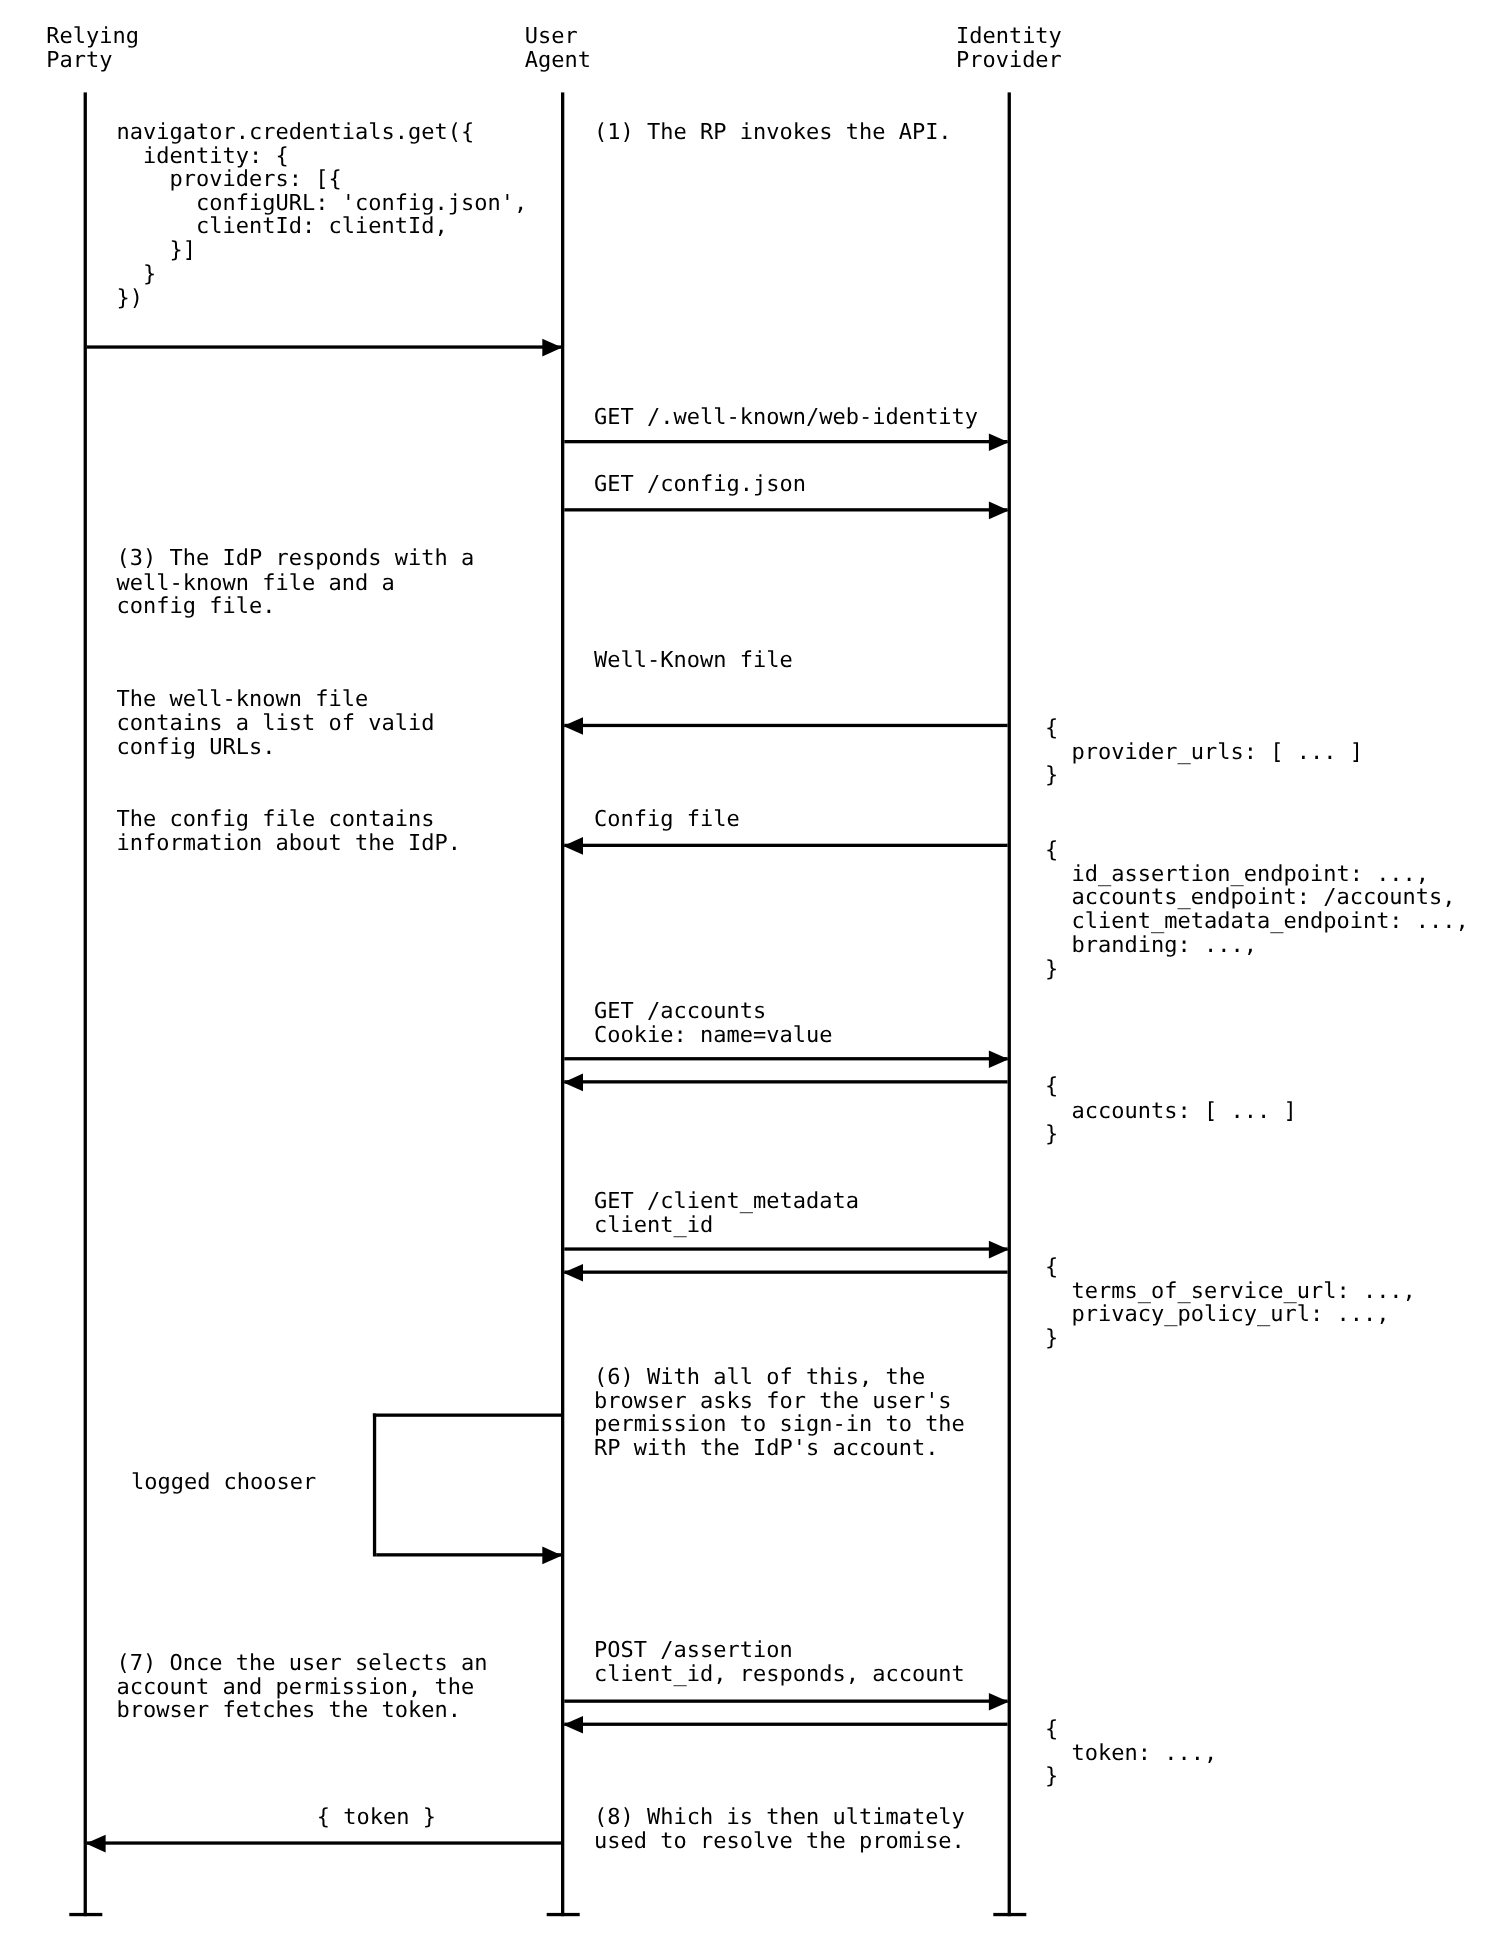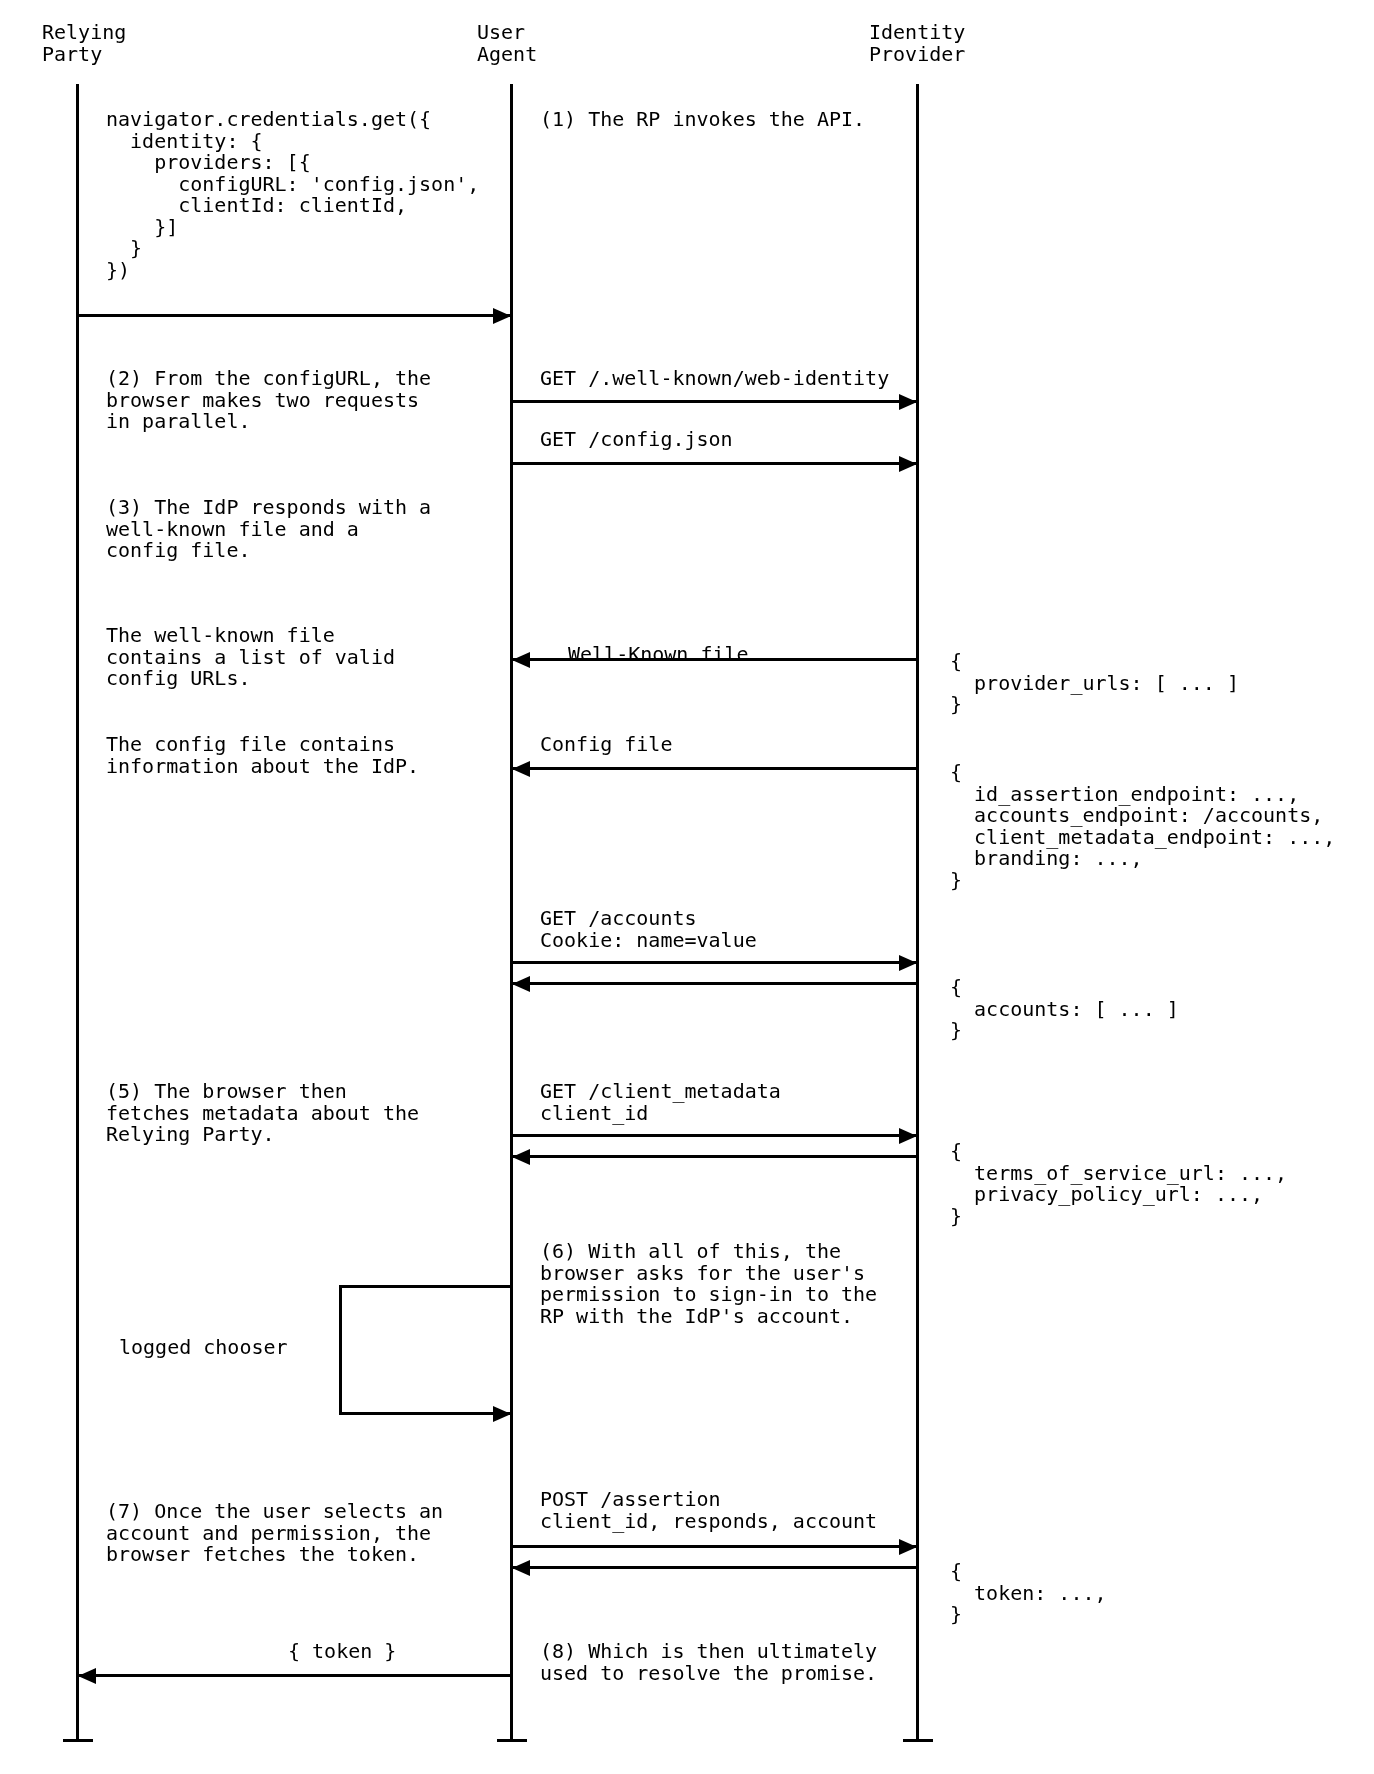--- a/index.html
+++ b/index.html
@@ -65,40 +65,37 @@
       configURL: 'config.json',
       clientId: clientId,
     }]
   }
 })</div>
   <div class="txt" style="left:540px; top:109px;">(1) The RP invokes the API.</div>
   <div class="shaft" style="left:79px; top:314px; width:431px;">
     <span class="head-r"></span>
   </div>
 
-  <div class="txt" style="left:106px; top:368px;">(2) From the configURL, the
-browser makes two requests
-in parallel.</div>
   <div class="txt" style="left:540px; top:368px;">GET /.well-known/web-identity</div>
   <div class="shaft" style="left:513px; top:400px; width:403px;">
     <span class="head-r"></span>
   </div>
   <div class="txt" style="left:540px; top:429px;">GET /config.json</div>
   <div class="shaft" style="left:513px; top:462px; width:403px;">
     <span class="head-r"></span>
   </div>
 
   <div class="txt" style="left:106px; top:497px;">(3) The IdP responds with a
 well-known file and a
 config file.</div>
 
   <div class="txt" style="left:106px; top:625px;">The well-known file
 contains a list of valid
 config URLs.</div>
-  <div class="txt" style="left:540px; top:644px;margin-left:28px;">Well-Known file</div>
+  <div class="txt" style="left:540px; top:589px;">Well-Known file</div>
   <div class="shaft" style="left:513px; top:658px; width:403px;">
     <span class="head-l"></span>
   </div>
   <div class="txt" style="left:950px; top:651px;">{
   provider_urls: [ ... ]
 }</div>
 
   <div class="txt" style="left:106px; top:734px;">The config file contains
 information about the IdP.</div>
   <div class="txt" style="left:540px; top:734px;">Config file</div>
@@ -117,23 +114,20 @@
   <div class="shaft" style="left:513px; top:961px; width:403px;">
     <span class="head-r"></span>
   </div>
   <div class="shaft" style="left:513px; top:982px; width:403px;">
     <span class="head-l"></span>
   </div>
   <div class="txt" style="left:950px; top:977px;">{
   accounts: [ ... ]
 }</div>
 
-  <div class="txt" style="left:106px; top:1081px;">(5) The browser then
-fetches metadata about the
-Relying Party.</div>
   <div class="txt" style="left:540px; top:1081px;">GET /client_metadata
 client_id</div>
   <div class="shaft" style="left:513px; top:1134px; width:403px;">
     <span class="head-r"></span>
   </div>
   <div class="shaft" style="left:513px; top:1155px; width:403px;">
     <span class="head-l"></span>
   </div>
   <div class="txt" style="left:950px; top:1141px;">{
   terms_of_service_url: ...,

